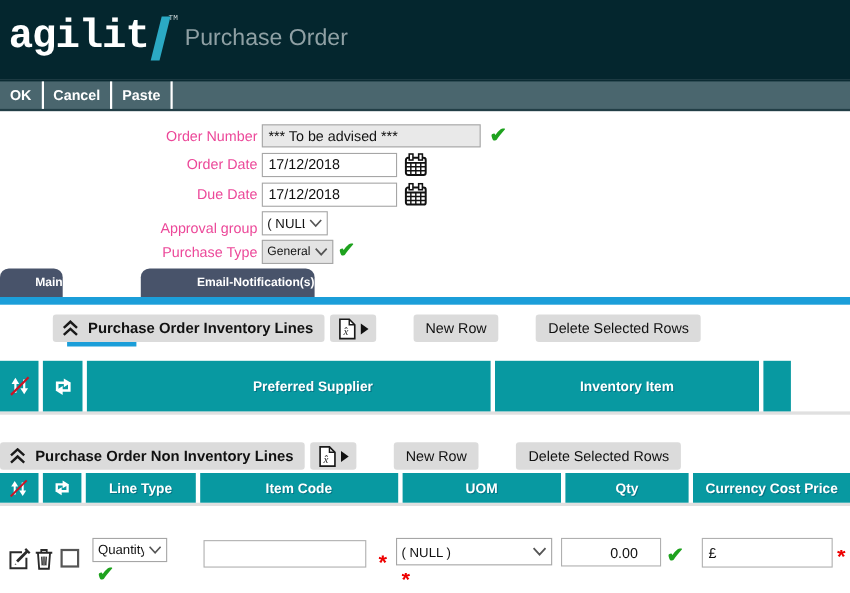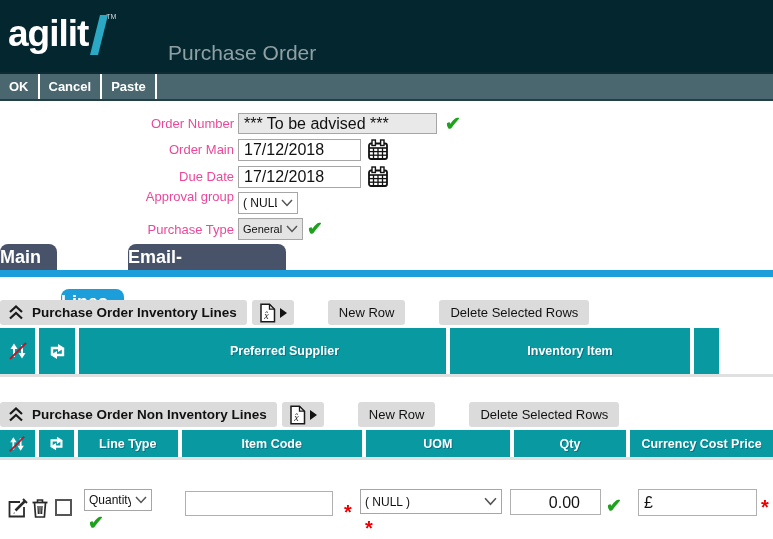--- a/index.html
+++ b/index.html
@@ -1,48 +1,48 @@
 <!DOCTYPE html>
 <html><head>
 <meta charset="utf-8">
 <style>
   * { margin:0; padding:0; box-sizing:border-box; }
   body { background:#fff; font-family:"Liberation Sans", sans-serif; }
   .app { position:relative; width:773px; height:539px; background:#fff; overflow:hidden; }
 
   
   .hdr { position:absolute; left:0; top:0; width:773px; height:72px; background:#04262e; }
-  .logo { position:absolute; left:8px; top:11px; display:flex; align-items:flex-start; }
+  .logo { position:absolute; left:8px; top:11px; display:flex; align-items:flex-start;font-family:Liberation Mono, monospace; }
   .logo-text { color:#fff; font-size:37px; font-weight:bold; letter-spacing:-1px; line-height:46px; }
   .logo-slash { display:inline-block; width:8px; height:40px; background:#2ba9c4; transform:skewX(-14deg); margin:4px 0 0 7px; }
   .logo-tm { color:#cfd8da; font-size:7px; margin:2px 0 0 3px; }
-  .page-title { position:absolute; left:168px; top:23px; color:#8fa0a4; font-size:21px;margin-top:18px; }
+  .page-title { position:absolute; left:168px; top:23px; color:#8fa0a4; font-size:21px; }
 
   
   .tbar { position:absolute; left:0; top:72px; width:773px; height:29px; background:#4a666e;
           border-top:2px solid #0c2b33; border-bottom:2px solid #223e46; display:flex; }
   .tbtn { color:#fff; font-size:13px; font-weight:bold; padding:0 9px; line-height:24px;
           border-right:2px solid #fff; cursor:default; display:flex; align-items:center; }
 
   
   .flabel { position:absolute; left:0; width:234px; text-align:right; font-size:13px; color:#ec4899; line-height:20px; }
-  .tfield { position:absolute; border:1px solid #a6a6a6; background:#fff; font-size:16px; color:#111;
+  .tfield { position:absolute; border:1px solid #a6a6a6; background:#fff; font-size:13px; color:#111;
             font-family:"Liberation Sans", sans-serif; padding:0 5px; }
   .ro { background:#e9e9e9; }
   .combo { position:absolute; border:1px solid #a6a6a6; background:#fff; font-size:12px; color:#111;
            display:flex; align-items:center; padding:0 4px; }
   .combo .cv { flex:1; white-space:nowrap; overflow:hidden; }
   .chev { flex:none; margin-left:4px; }
   .ok { position:absolute; color:#1ea21e; font-size:19px; font-weight:bold; line-height:19px; }
   .req { position:absolute; color:#ee0000; font-size:20px; font-weight:bold; line-height:14px; height:14px; overflow:hidden; }
   .cal { position:absolute; cursor:pointer; }
 
   
-  .tab { position:absolute; top:244px; height:26px; border-radius:8px 8px 0 0; color:#fff; font-size:18px;
-         font-weight:bold; text-align:left; line-height:26px; background:#48536a; }
+  .tab { position:absolute; top:244px; height:26px; border-radius:8px 8px 0 0; color:#fff; font-size:11px;
+         font-weight:bold; text-align:right; line-height:26px; background:#48536a; }
   .tab.active { background:#1b9ed9; }
   .bluebar { position:absolute; left:0; top:270px; width:773px; height:7px; background:#1b9ed9; }
 
   
   .sect { position:absolute; left:0; height:25px; display:flex; gap:5px; align-items:stretch; }
   .seg { background:#dbdbdb; border-radius:3px; display:flex; align-items:center; font-size:13px; color:#111; }
   .seg.title { padding:0 10px 0 8px; font-weight:bold; font-size:13.5px; gap:8px; }
   .seg.xls { padding:0 7px; gap:4px; }
   .seg.btn { padding:0 11px; cursor:pointer;margin-left:29px; }
   .caret-r { width:0; height:0; border-top:5px solid transparent; border-bottom:5px solid transparent; border-left:7px solid #111; }
@@ -75,21 +75,21 @@
   <div class="tbar">
     <div class="tbtn">OK</div>
     <div class="tbtn">Cancel</div>
     <div class="tbtn">Paste</div>
   </div>
 
   <div class="flabel" style="top:114px;">Order Number</div>
   <div class="tfield ro" style="left:238px; top:113px; width:199px; height:21px; line-height:19px;">*** To be advised ***</div>
   <div class="ok" style="left:445px; top:114px;">✔</div>
 
-  <div class="flabel" style="top:140px;">Order Main</div>
+  <div class="flabel" style="top:140px;">Order Date</div>
   <div class="tfield" style="left:238px; top:139px; width:123px; height:22px; line-height:20px; padding-right:20px;">17/12/2018</div>
   <svg class="cal" style="left:367px; top:139px;" width="22" height="22" viewBox="0 0 22 22">
     <rect x="2" y="4.5" width="18" height="15.5" rx="2" fill="#fff" stroke="#111" stroke-width="1.8"></rect>
     <rect x="5" y="1" width="3.4" height="5.5" fill="#fff" stroke="#111" stroke-width="1.4"></rect>
     <rect x="13.6" y="1" width="3.4" height="5.5" fill="#fff" stroke="#111" stroke-width="1.4"></rect>
     <line x1="2" y1="9" x2="20" y2="9" stroke="#111" stroke-width="1.6"></line>
     <line x1="6.5" y1="9" x2="6.5" y2="20" stroke="#111" stroke-width="1.3"></line>
     <line x1="11" y1="9" x2="11" y2="20" stroke="#111" stroke-width="1.3"></line>
     <line x1="15.5" y1="9" x2="15.5" y2="20" stroke="#111" stroke-width="1.3"></line>
     <line x1="2" y1="12.6" x2="20" y2="12.6" stroke="#111" stroke-width="1.3"></line>
@@ -103,21 +103,21 @@
     <rect x="5" y="1" width="3.4" height="5.5" fill="#fff" stroke="#111" stroke-width="1.4"></rect>
     <rect x="13.6" y="1" width="3.4" height="5.5" fill="#fff" stroke="#111" stroke-width="1.4"></rect>
     <line x1="2" y1="9" x2="20" y2="9" stroke="#111" stroke-width="1.6"></line>
     <line x1="6.5" y1="9" x2="6.5" y2="20" stroke="#111" stroke-width="1.3"></line>
     <line x1="11" y1="9" x2="11" y2="20" stroke="#111" stroke-width="1.3"></line>
     <line x1="15.5" y1="9" x2="15.5" y2="20" stroke="#111" stroke-width="1.3"></line>
     <line x1="2" y1="12.6" x2="20" y2="12.6" stroke="#111" stroke-width="1.3"></line>
     <line x1="2" y1="16.2" x2="20" y2="16.2" stroke="#111" stroke-width="1.3"></line>
   </svg>
 
-  <div class="flabel" style="top:187px;text-align:right;">Approval group</div>
+  <div class="flabel" style="top:198px;text-align:right;">Approval group</div>
   <div class="combo" style="left:238px; top:192px; width:60px; height:22px;">
     <span class="cv">( NULL )</span>
     <svg class="chev" width="12" height="8" viewBox="0 0 12 8">
       <polyline points="1,1 6,6.5 11,1" fill="none" stroke="#555" stroke-width="1.5"></polyline>
     </svg>
   </div>
 
   <div class="flabel" style="top:220px;">Purchase Type</div>
   <div class="combo" style="left:238px; top:218px; width:65px; height:22px; background:#e4e4e4;">
     <span class="cv" style="font-size:11px;">General PO</span>
@@ -125,21 +125,21 @@
       <polyline points="1,1 6,6.5 11,1" fill="none" stroke="#555" stroke-width="1.5"></polyline>
     </svg>
   </div>
   <div class="ok" style="left:307px; top:219px;">✔</div>
 
   <div class="tab" style="left:0; width:57px;">Main</div>
   <div class="tab active" style="left:61px; width:63px;margin-top:45px;">Lines</div>
   <div class="tab" style="left:128px; width:158px;">Email-Notification(s)</div>
   <div class="bluebar"></div>
 
-  <div class="sect" style="top:300px;">
+  <div class="sect" style="top:286px;padding-left:48px;">
     <div class="seg title">
       <svg width="16" height="15" viewBox="0 0 16 15">
         <polyline points="2,7 8,1.5 14,7" fill="none" stroke="#1a1a1a" stroke-width="2.2"></polyline>
         <polyline points="2,13.5 8,8 14,13.5" fill="none" stroke="#1a1a1a" stroke-width="2.2"></polyline>
       </svg>
       <span>Purchase Order Inventory Lines</span>
     </div>
     <div class="seg xls">
       <svg width="17" height="20" viewBox="0 0 17 20">
         <path d="M2 1.2 h8.5 l5 5 v12.6 h-13.5 z" fill="#fff" stroke="#1a1a1a" stroke-width="1.5"></path>

